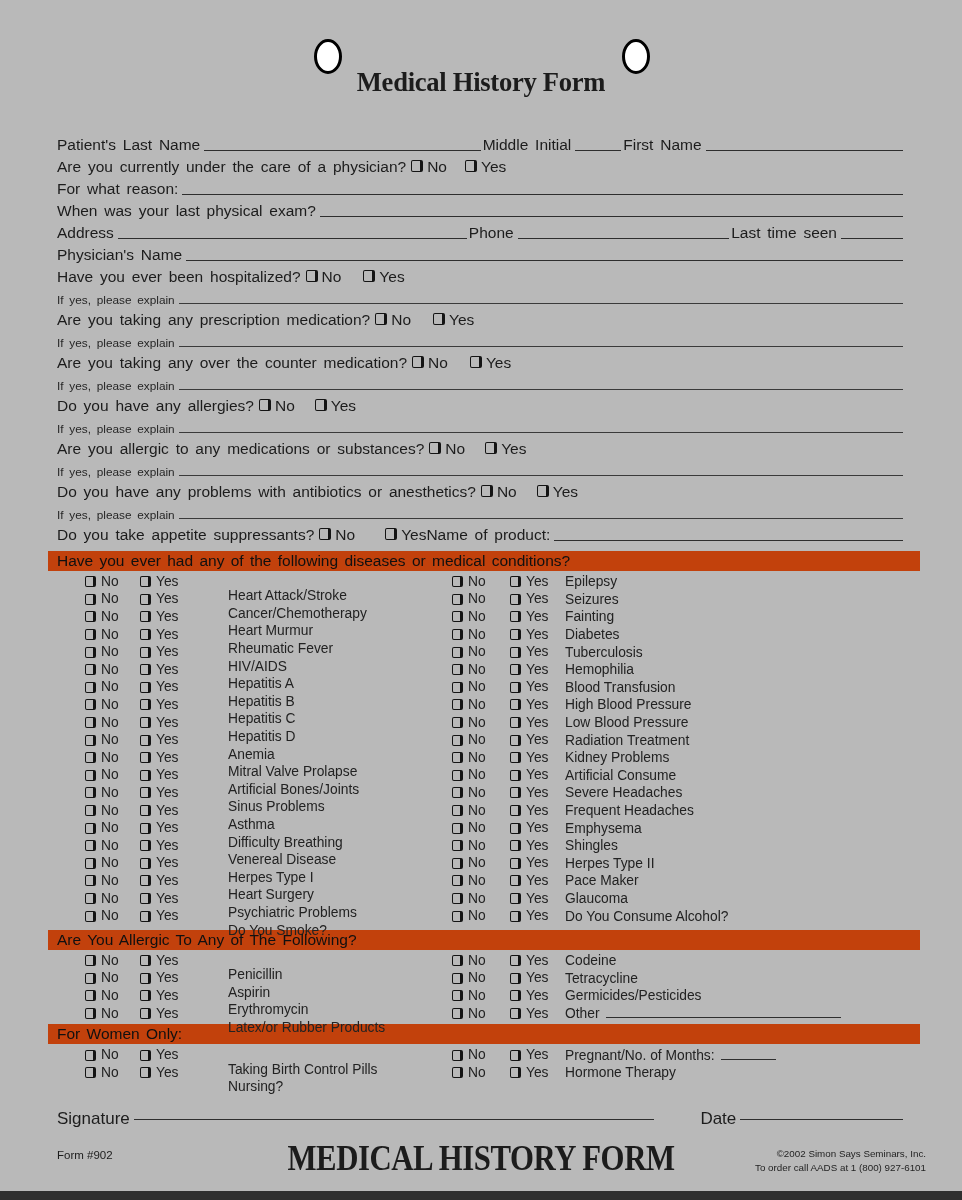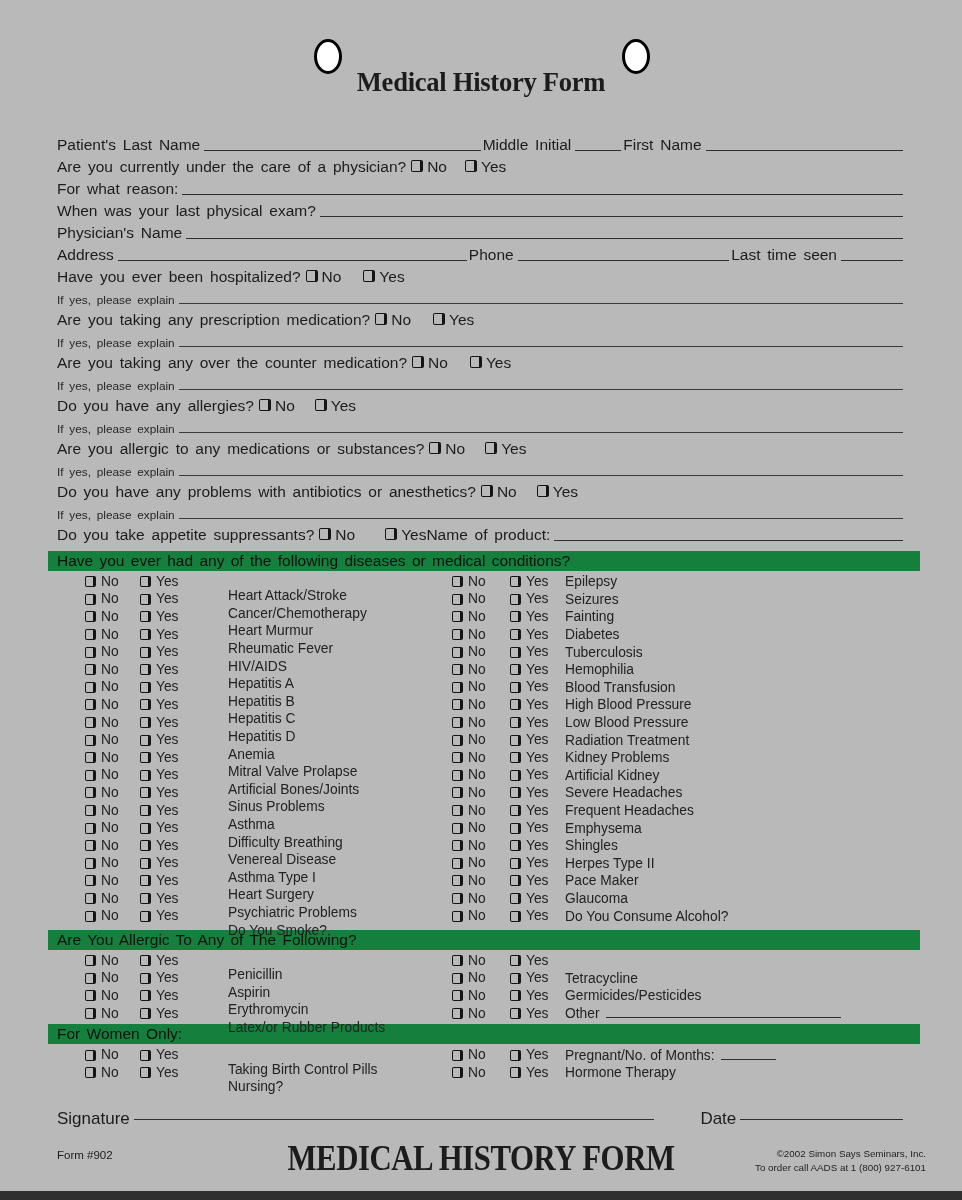--- a/index.html
+++ b/index.html
@@ -27,21 +27,21 @@
   .line.small .fill{border-bottom-width:1.2px;border-bottom-color:#3a3a3a;}
   
   .cb{display:inline-block;width:8px;height:10px;border:1.7px solid #141414;
       border-right-width:3.5px;border-radius:2px;flex:0 0 auto;}
   .cb-s{display:inline-block;width:7px;height:9px;border:1.5px solid #141414;
       border-right-width:3px;border-radius:2px;flex:0 0 auto;margin-right:5px;}
   .ny{display:inline-flex;align-items:center;margin-left:5px;margin-bottom:1px;}
   .ny .cb{margin-right:4px;}
   .nyl{line-height:1;}
   
-  .bar{background:#15803d;height:20px;display:flex;align-items:center;
+  .bar{background:#c2410c;height:20px;display:flex;align-items:center;
        font-size:15.5px;color:#101010;padding-left:9px;
        margin-left:-9px;margin-right:-15px;word-spacing:2px;}
   #bar-diseases{margin-top:8px;}
   #bar-allergies{margin-top:5px;}
   #bar-women{margin-top:2px;}
   
   #disease-rows,#allergy-rows,#women-rows{margin-top:2px;}
   .grow{display:flex;align-items:center;height:17.6px;font-size:13.8px;
         color:#222;white-space:nowrap;}
   .gcell{display:inline-flex;align-items:center;}
@@ -100,32 +100,32 @@
         </div>
         <div class="line">
           <span class="lbl">For what reason:</span>
           <span class="fill" style="flex-grow: 1;"></span>
         </div>
         <div class="line">
           <span class="lbl">When was your last physical exam?</span>
           <span class="fill" style="flex-grow: 1;"></span>
         </div>
         <div class="line">
-          <span class="lbl">Physician's Name</span>
-          <span class="fill" style="flex-grow: 1;"></span>
-        </div>
-        <div class="line">
           <span class="lbl">Address</span>
           <span class="fill" style="flex-grow: 3.3;"></span>
           <span class="lbl">Phone</span>
           <span class="fill" style="flex-grow: 2;"></span>
           <span class="lbl">Last time seen</span>
           <span class="fill" style="flex: 0 0 auto; width: 62px;"></span>
         </div>
         <div class="line">
+          <span class="lbl">Physician's Name</span>
+          <span class="fill" style="flex-grow: 1;"></span>
+        </div>
+        <div class="line">
           <span class="lbl">Have you ever been hospitalized?</span>
           <span class="ny">
             <span class="cb"></span>
             <span class="nyl">No</span>
             <span style="display: inline-block; width: 22px;"></span>
             <span class="cb"></span>
             <span class="nyl">Yes</span>
           </span>
         </div>
         <div class="line small">
@@ -484,21 +484,21 @@
           <span class="gc-label">Artificial Bones/Joints</span>
           <span class="gcell gc-no2">
             <span class="cb-s"></span>
             <span class="nyl">No</span>
           </span>
           <span class="gcell gc-yes2">
             <span class="cb-s"></span>
             <span class="nyl">Yes</span>
           </span>
           <span class="gc-label2">
-            <span>Artificial Kidney</span>
+            <span>Artificial Consume</span>
           </span>
         </div>
         <div class="grow">
           <span class="gc-pad"></span>
           <span class="gcell gc-no">
             <span class="cb-s"></span>
             <span class="nyl">No</span>
           </span>
           <span class="gcell gc-yes">
             <span class="cb-s"></span>
@@ -589,21 +589,21 @@
         <div class="grow">
           <span class="gc-pad"></span>
           <span class="gcell gc-no">
             <span class="cb-s"></span>
             <span class="nyl">No</span>
           </span>
           <span class="gcell gc-yes">
             <span class="cb-s"></span>
             <span class="nyl">Yes</span>
           </span>
-          <span class="gc-label">Asthma Type I</span>
+          <span class="gc-label">Herpes Type I</span>
           <span class="gcell gc-no2">
             <span class="cb-s"></span>
             <span class="nyl">No</span>
           </span>
           <span class="gcell gc-yes2">
             <span class="cb-s"></span>
             <span class="nyl">Yes</span>
           </span>
           <span class="gc-label2">
             <span>Herpes Type II</span>
@@ -693,20 +693,23 @@
             <span class="nyl">Yes</span>
           </span>
           <span class="gc-label">Penicillin</span>
           <span class="gcell gc-no2">
             <span class="cb-s"></span>
             <span class="nyl">No</span>
           </span>
           <span class="gcell gc-yes2">
             <span class="cb-s"></span>
             <span class="nyl">Yes</span>
+          </span>
+          <span class="gc-label2">
+            <span>Codeine</span>
           </span>
         </div>
         <div class="grow">
           <span class="gc-pad"></span>
           <span class="gcell gc-no">
             <span class="cb-s"></span>
             <span class="nyl">No</span>
           </span>
           <span class="gcell gc-yes">
             <span class="cb-s"></span>

